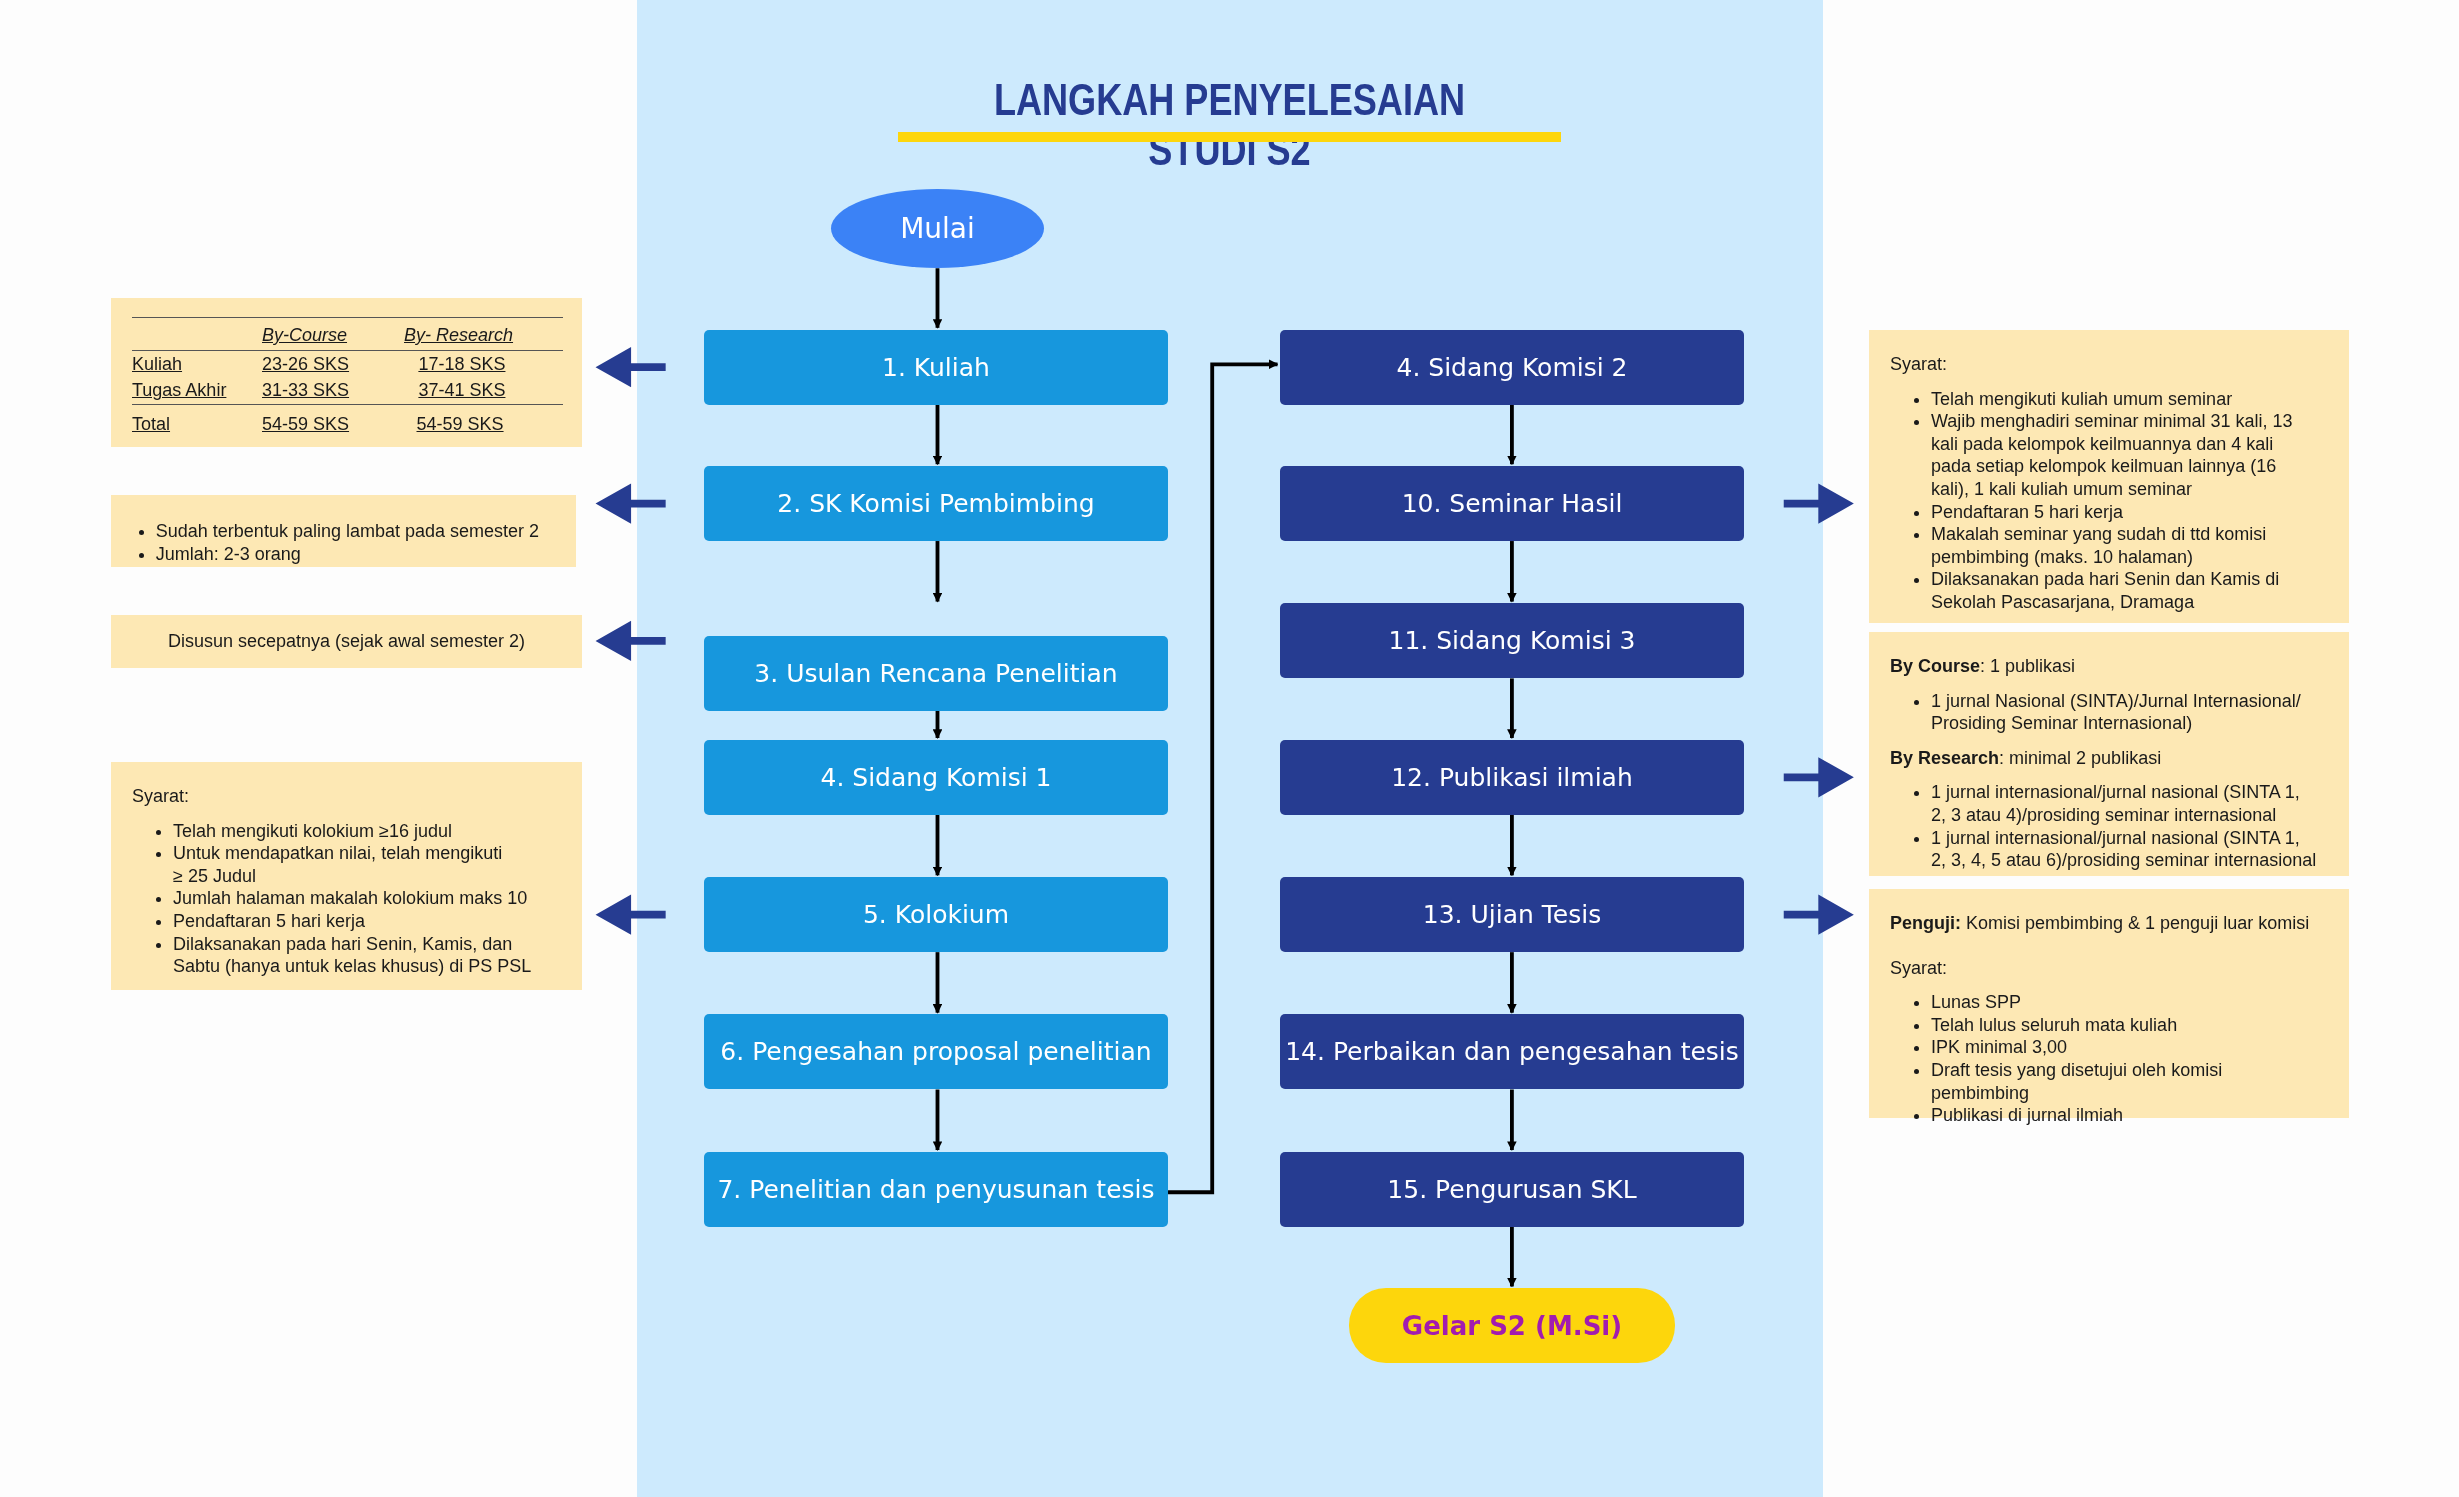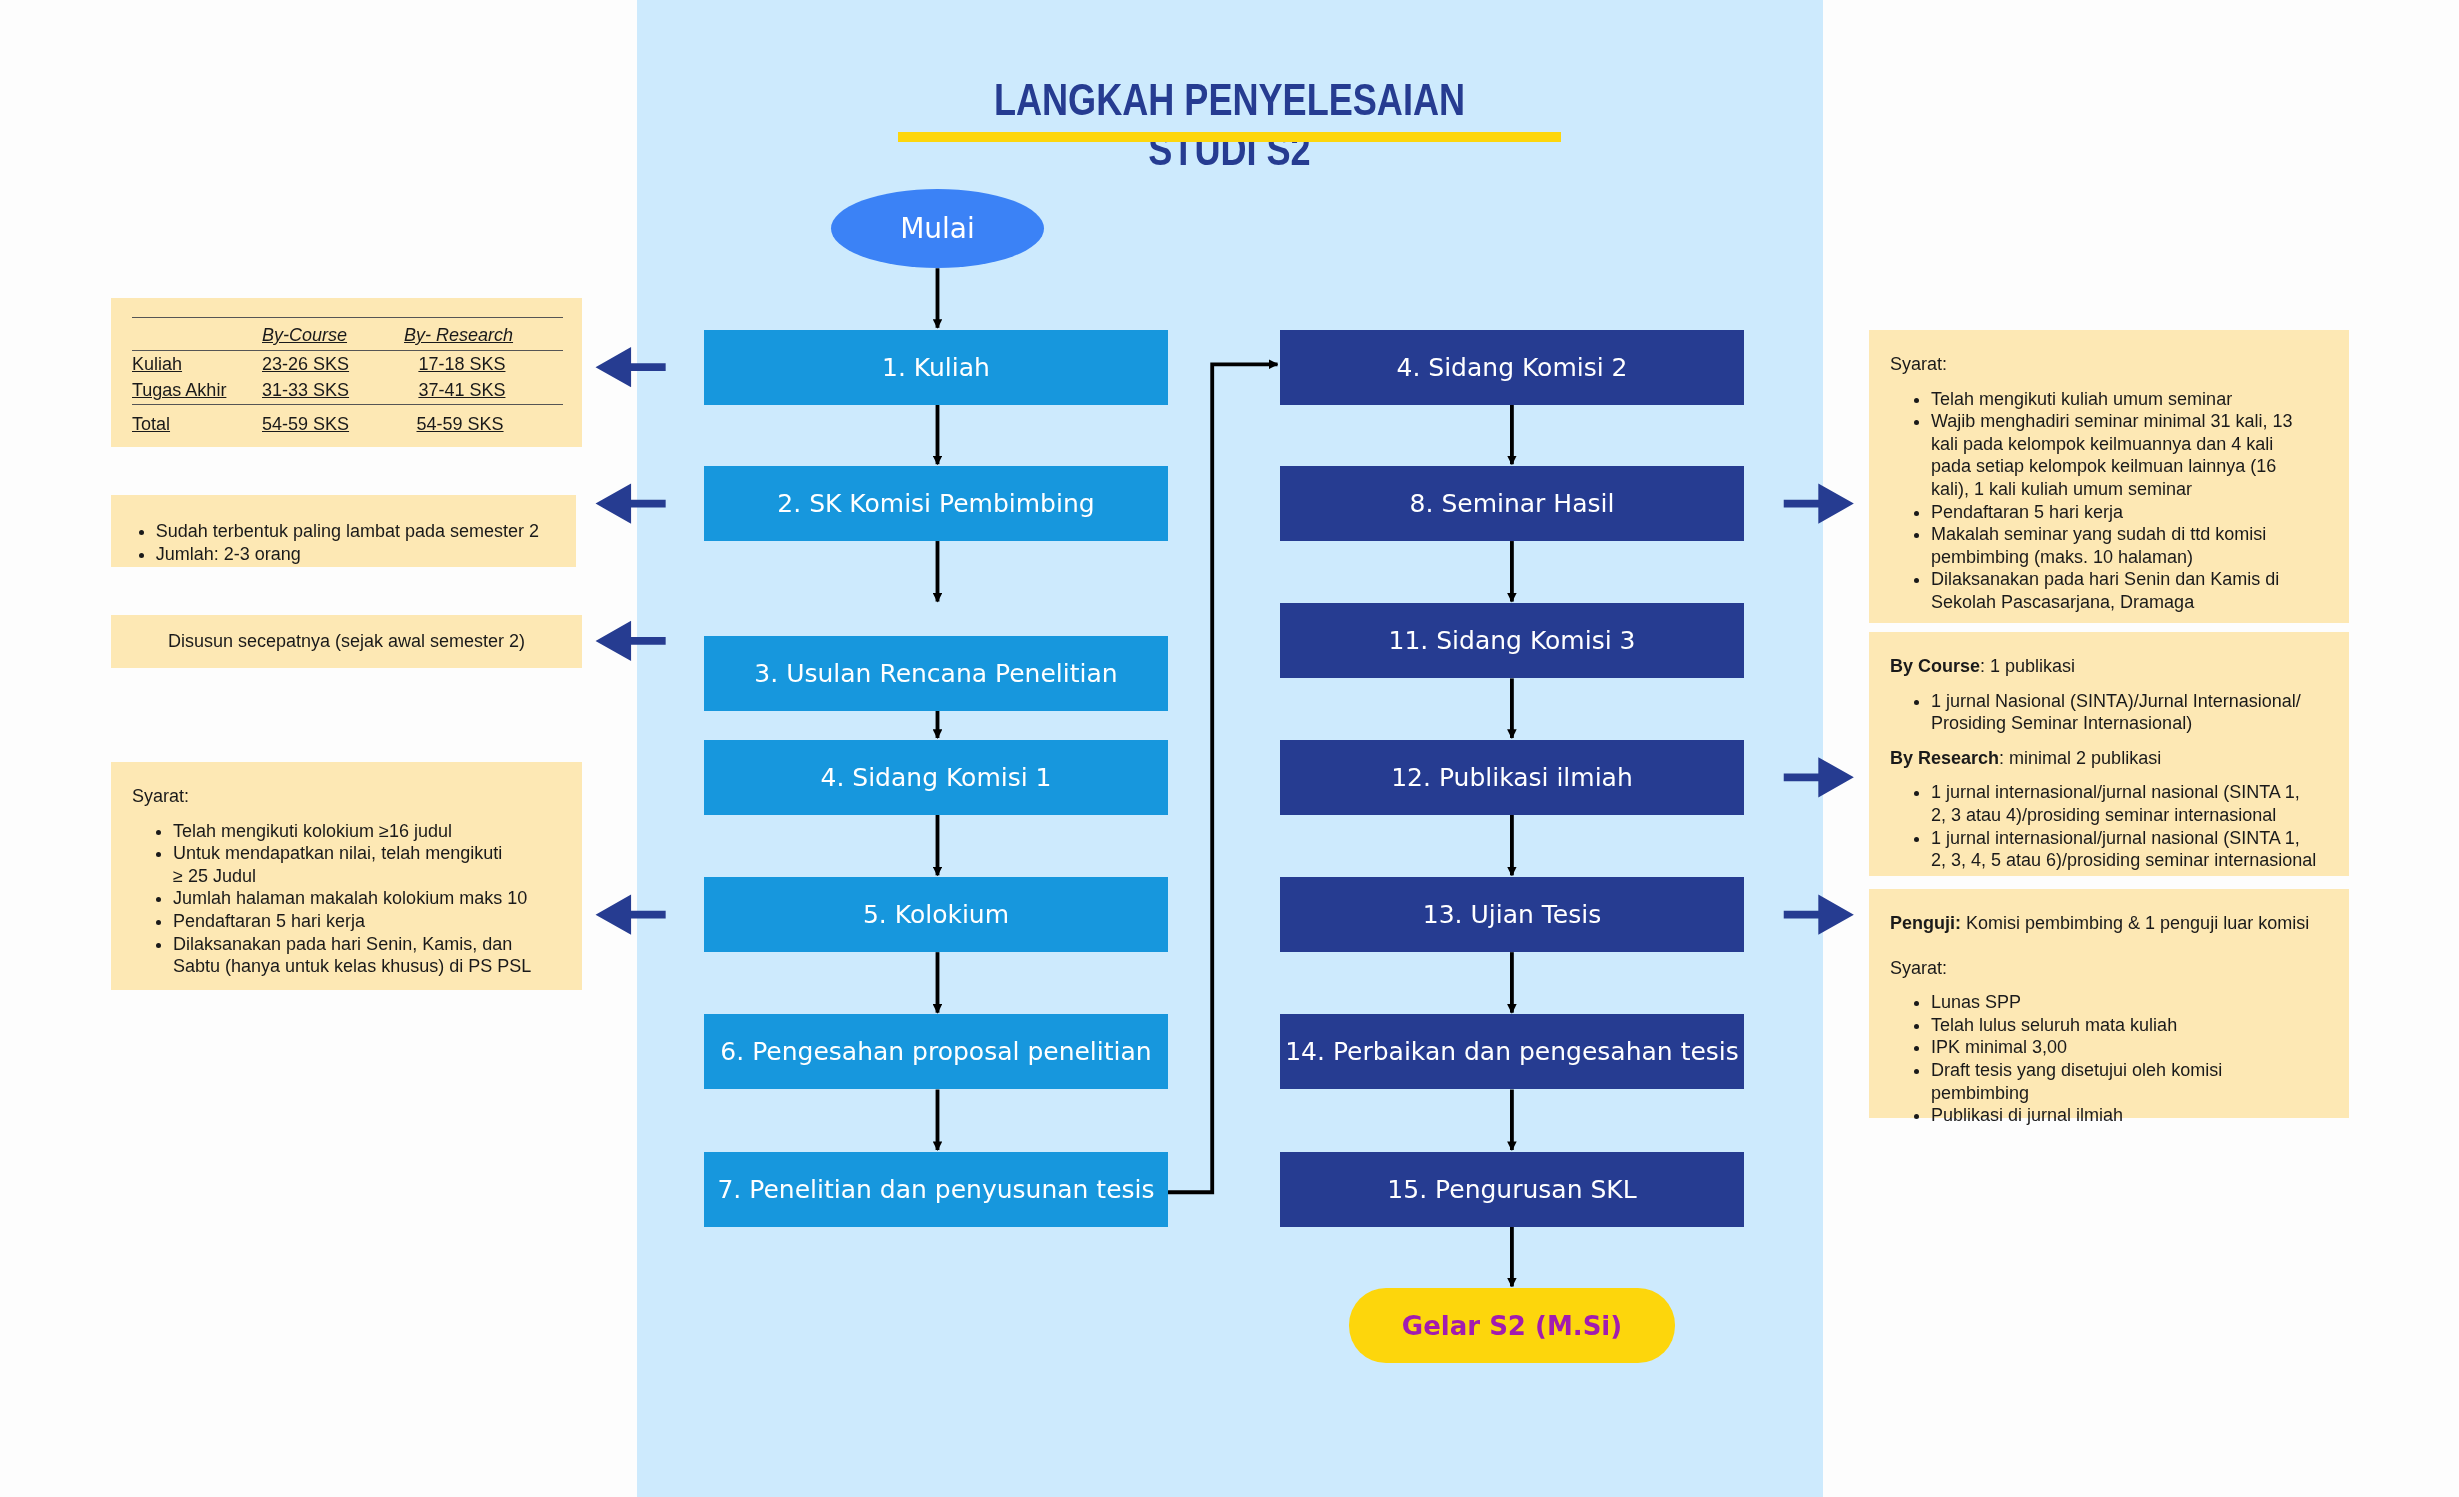--- a/index.html
+++ b/index.html
@@ -6,21 +6,21 @@
   body { width:2459px; height:1498px; position:relative; background:#fdfdfd; overflow:hidden;
          font-family:"Liberation Sans", sans-serif; }
   .panel { position:absolute; left:637px; top:0; width:1186px; height:1498px; background:#cdeafd; }
   .title { position:absolute; left:898px; top:75px; width:663px; text-align:center;
            font-family:"Liberation Sans", sans-serif; font-weight:700; font-size:44px;
            color:#263c91; letter-spacing:0px; transform:scaleX(0.82); transform-origin:center; }
   .title-underline { position:absolute; left:898px; top:132px; width:663px; height:9.6px; background:#fdd60c; }
   .start { position:absolute; left:831px; top:189px; width:213px; height:79px; border-radius:50%;
            background:#3b82f6; color:#fff; display:flex; align-items:center; justify-content:center;
            font-size:28px; font-family:"DejaVu Sans", sans-serif; }
-  .step { position:absolute; width:464px; height:75px; border-radius:0; color:#fff;
+  .step { position:absolute; width:464px; height:75px; border-radius:5px; color:#fff;
           display:flex; align-items:center; justify-content:center; font-size:25px;
           font-family:"DejaVu Sans", sans-serif; white-space:nowrap; }
   .step.left { left:704px; background:#1797dd; }
   .step.right { left:1280px; background:#263c91; }
   .end { position:absolute; left:1349px; top:1288px; width:326px; height:75px; border-radius:37px;
          background:#fdd60c; color:#a21caf; font-weight:700; font-size:26px;
          display:flex; align-items:center; justify-content:center; font-family:"DejaVu Sans", sans-serif; }
   svg.connectors { position:absolute; left:0; top:0; width:2459px; height:1498px; pointer-events:none; }
   .note { position:absolute; background:#fde8b4; color:#1a1a1a; font-size:18px; line-height:22.6px;
           box-sizing:border-box; font-family:"Liberation Sans", sans-serif; }
@@ -80,21 +80,21 @@
 
 <div class="step left" style="top:330px">1. Kuliah</div>
 <div class="step left" style="top:466px">2. SK Komisi Pembimbing</div>
 <div class="step left" style="top:636px">3. Usulan Rencana Penelitian</div>
 <div class="step left" style="top:740px">4. Sidang Komisi 1</div>
 <div class="step left" style="top:877px">5. Kolokium</div>
 <div class="step left" style="top:1014px">6. Pengesahan proposal penelitian</div>
 <div class="step left" style="top:1152px">7. Penelitian dan penyusunan tesis</div>
 
 <div class="step right" style="top:330px">4. Sidang Komisi 2</div>
-<div class="step right" style="top:466px">8. Seminar Hasil</div>
+<div class="step right" style="top:466px">10. Seminar Hasil</div>
 <div class="step right" style="top:603px">11. Sidang Komisi 3</div>
 <div class="step right" style="top:740px">12. Publikasi ilmiah</div>
 <div class="step right" style="top:877px">13. Ujian Tesis</div>
 <div class="step right" style="top:1014px">14. Perbaikan dan pengesahan tesis</div>
 <div class="step right" style="top:1152px">15. Pengurusan SKL</div>
 
 <div class="end">Gelar S2 (M.Si)</div>
 
 <div class="note table-note" style="left:111px; top:298px; width:471px; height:149px; padding:19px 19px 0 21px;">
   <table>

